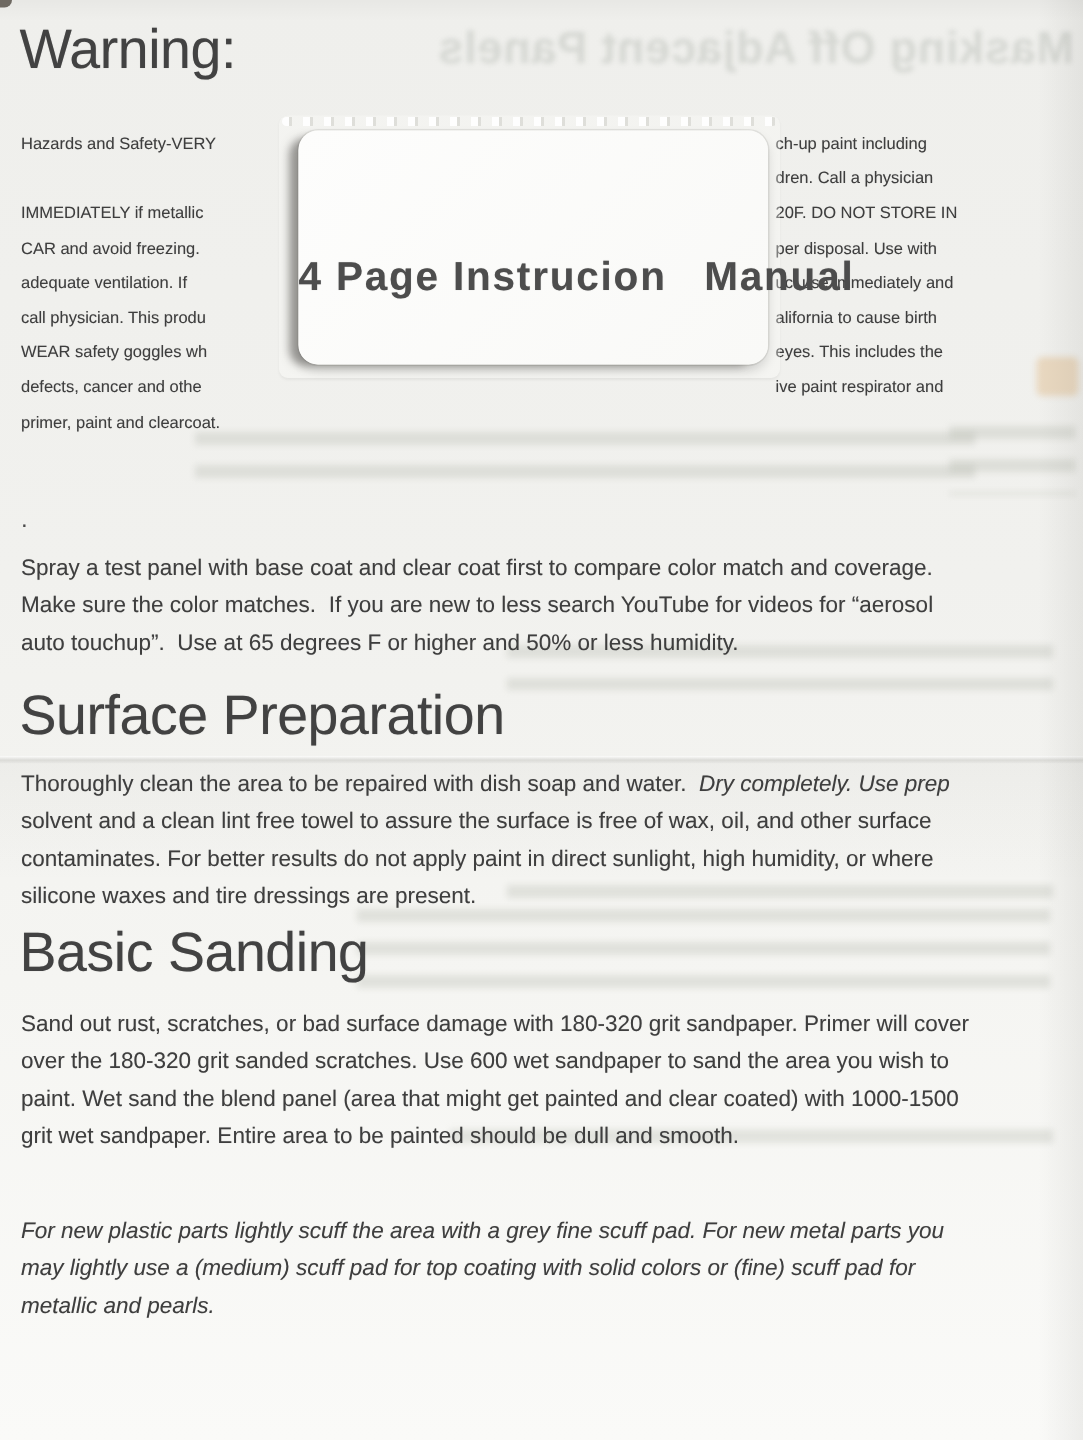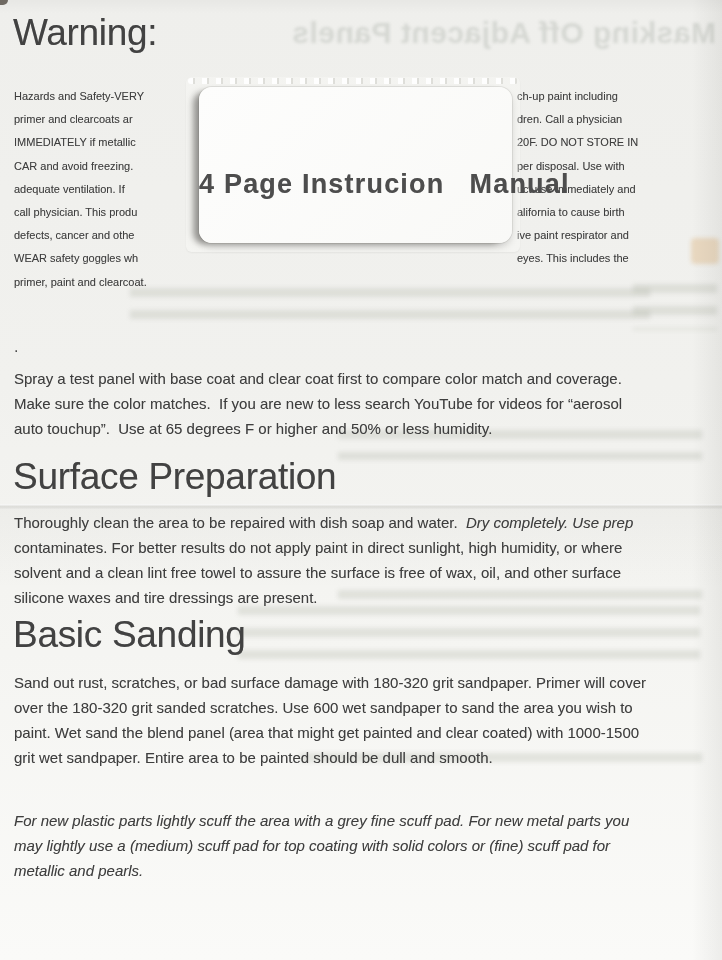--- a/index.html
+++ b/index.html
@@ -94,66 +94,65 @@
   <div class="seam"></div>
 
   <div class="h1" style="top:10px;">Warning:</div>
 
   <div class="para" style="top:85px;width:700px;">
     <div class="wrow">
       <span class="wl">Hazards and Safety-VERY</span>
       <span class="wr">ch-up paint including</span>
     </div>
     <div class="wrow">
-      <span class="wl">primer and clearcoats ar</span>
       <span class="wr">dren. Call a physician</span>
     </div>
     <div class="wrow">
       <span class="wl">IMMEDIATELY if metallic</span>
       <span class="wr">20F. DO NOT STORE IN</span>
     </div>
     <div class="wrow">
       <span class="wl">CAR and avoid freezing.</span>
       <span class="wr">per disposal. Use with</span>
     </div>
     <div class="wrow">
       <span class="wl">adequate ventilation. If </span>
       <span class="wr">uct use immediately and</span>
     </div>
     <div class="wrow">
       <span class="wl">call physician. This produ</span>
       <span class="wr">alifornia to cause birth</span>
     </div>
     <div class="wrow">
+      <span class="wl">WEAR safety goggles wh</span>
+      <span class="wr">eyes. This includes the</span>
+    </div>
+    <div class="wrow">
       <span class="wl">defects, cancer and othe</span>
       <span class="wr">ive paint respirator and</span>
-    </div>
-    <div class="wrow">
-      <span class="wl">WEAR safety goggles wh</span>
-      <span class="wr">eyes. This includes the</span>
     </div>
     <div class="wrow">
       <span class="wl">primer, paint and clearcoat.</span>
     </div>
   </div>
 
   <div class="stray-dot">.</div>
 
   <div class="para" style="top:366px;width:704px;">
     <div class="bline">Spray a test panel with base coat and clear coat first to compare color match and coverage.</div>
     <div class="bline">Make sure the color matches.  If you are new to less search YouTube for videos for “aerosol</div>
     <div class="bline">auto touchup”.  Use at 65 degrees F or higher and 50% or less humidity.</div>
   </div>
 
   <div class="h1" style="top:454px;">Surface Preparation</div>
 
   <div class="para" style="top:510px;width:704px;">
     <div class="bline"><span>Thoroughly clean the area to be repaired with dish soap and water.  </span><span class="it">Dry completely. Use prep</span></div>
+    <div class="bline">solvent and a clean lint free towel to assure the surface is free of wax, oil, and other surface</div>
     <div class="bline">contaminates. For better results do not apply paint in direct sunlight, high humidity, or where</div>
-    <div class="bline">solvent and a clean lint free towel to assure the surface is free of wax, oil, and other surface</div>
     <div class="bline">silicone waxes and tire dressings are present.</div>
   </div>
 
   <div class="h1" style="top:612px;">Basic Sanding</div>
 
   <div class="para" style="top:670px;width:704px;">
     <div class="bline">Sand out rust, scratches, or bad surface damage with 180-320 grit sandpaper. Primer will cover</div>
     <div class="bline">over the 180-320 grit sanded scratches. Use 600 wet sandpaper to sand the area you wish to</div>
     <div class="bline">paint. Wet sand the blend panel (area that might get painted and clear coated) with 1000-1500</div>
     <div class="bline">grit wet sandpaper. Entire area to be painted should be dull and smooth.</div>

